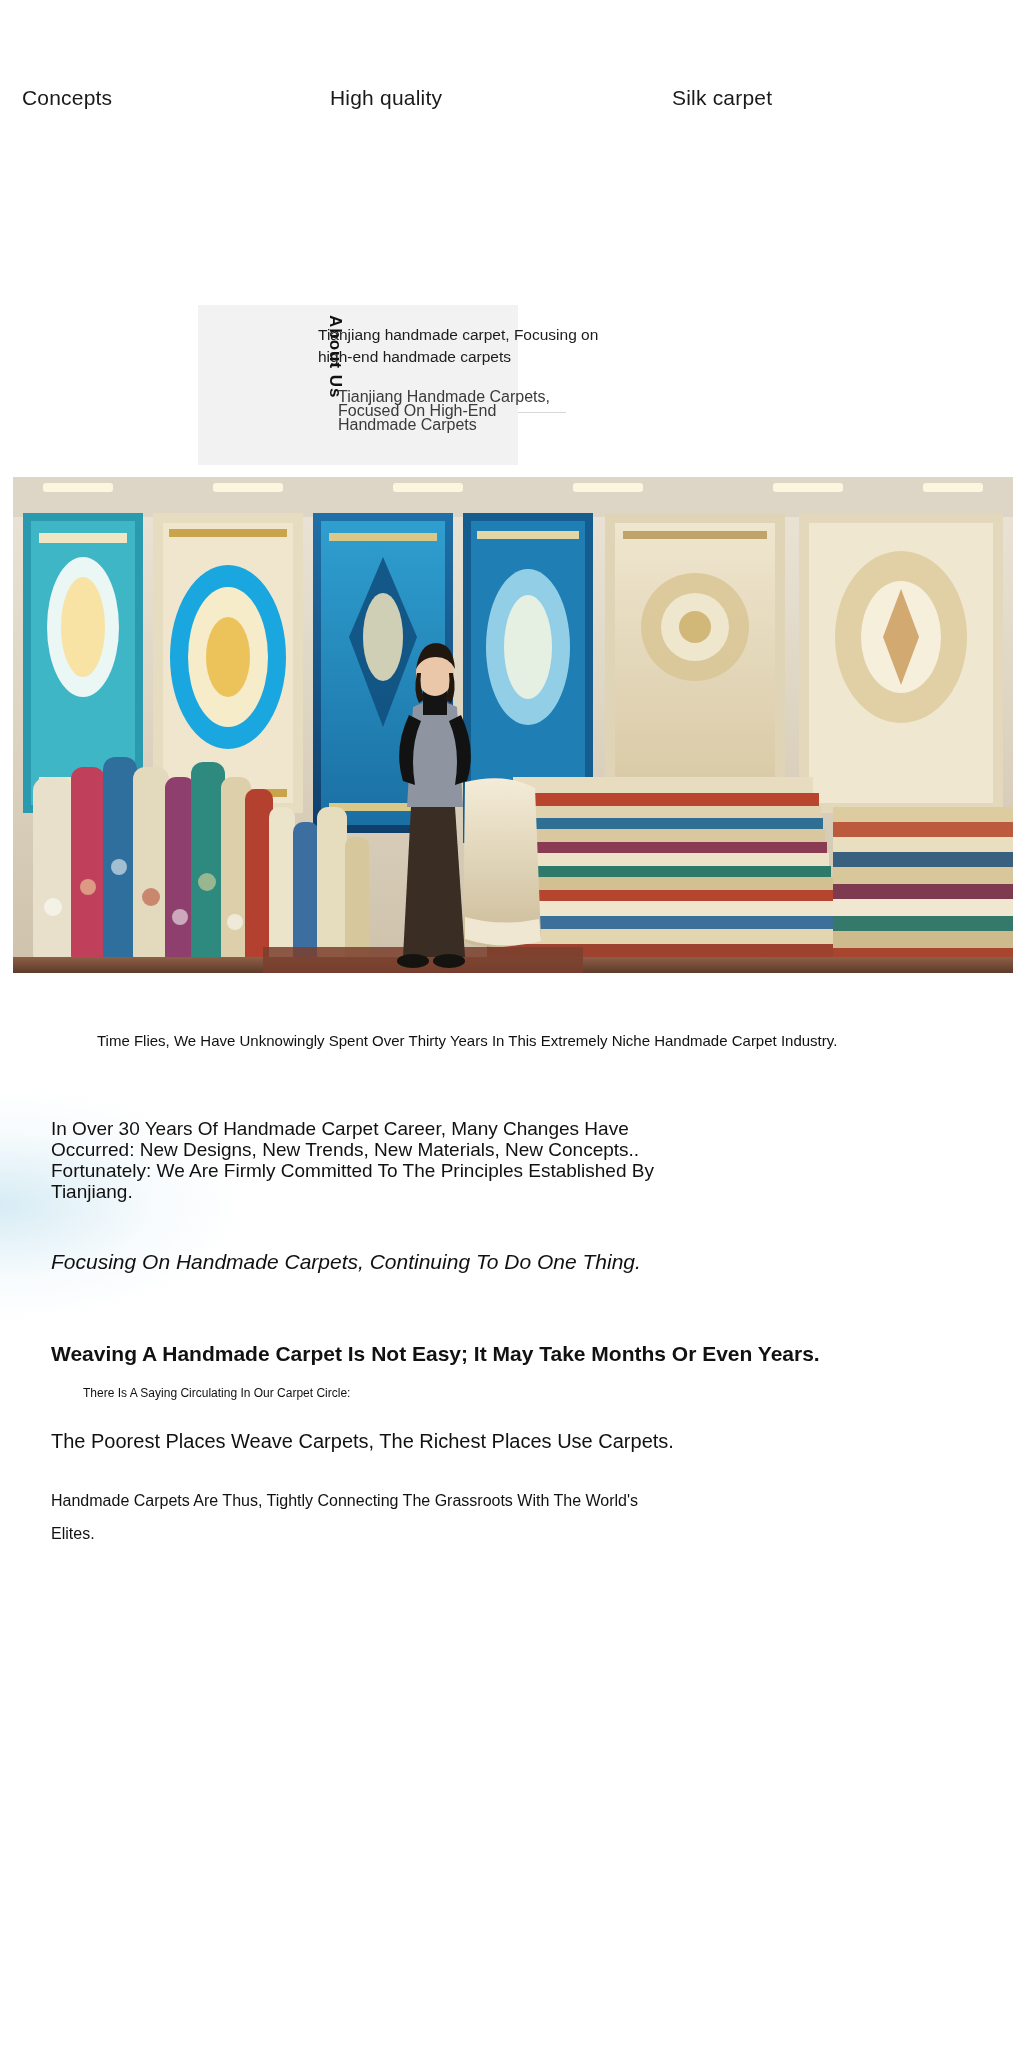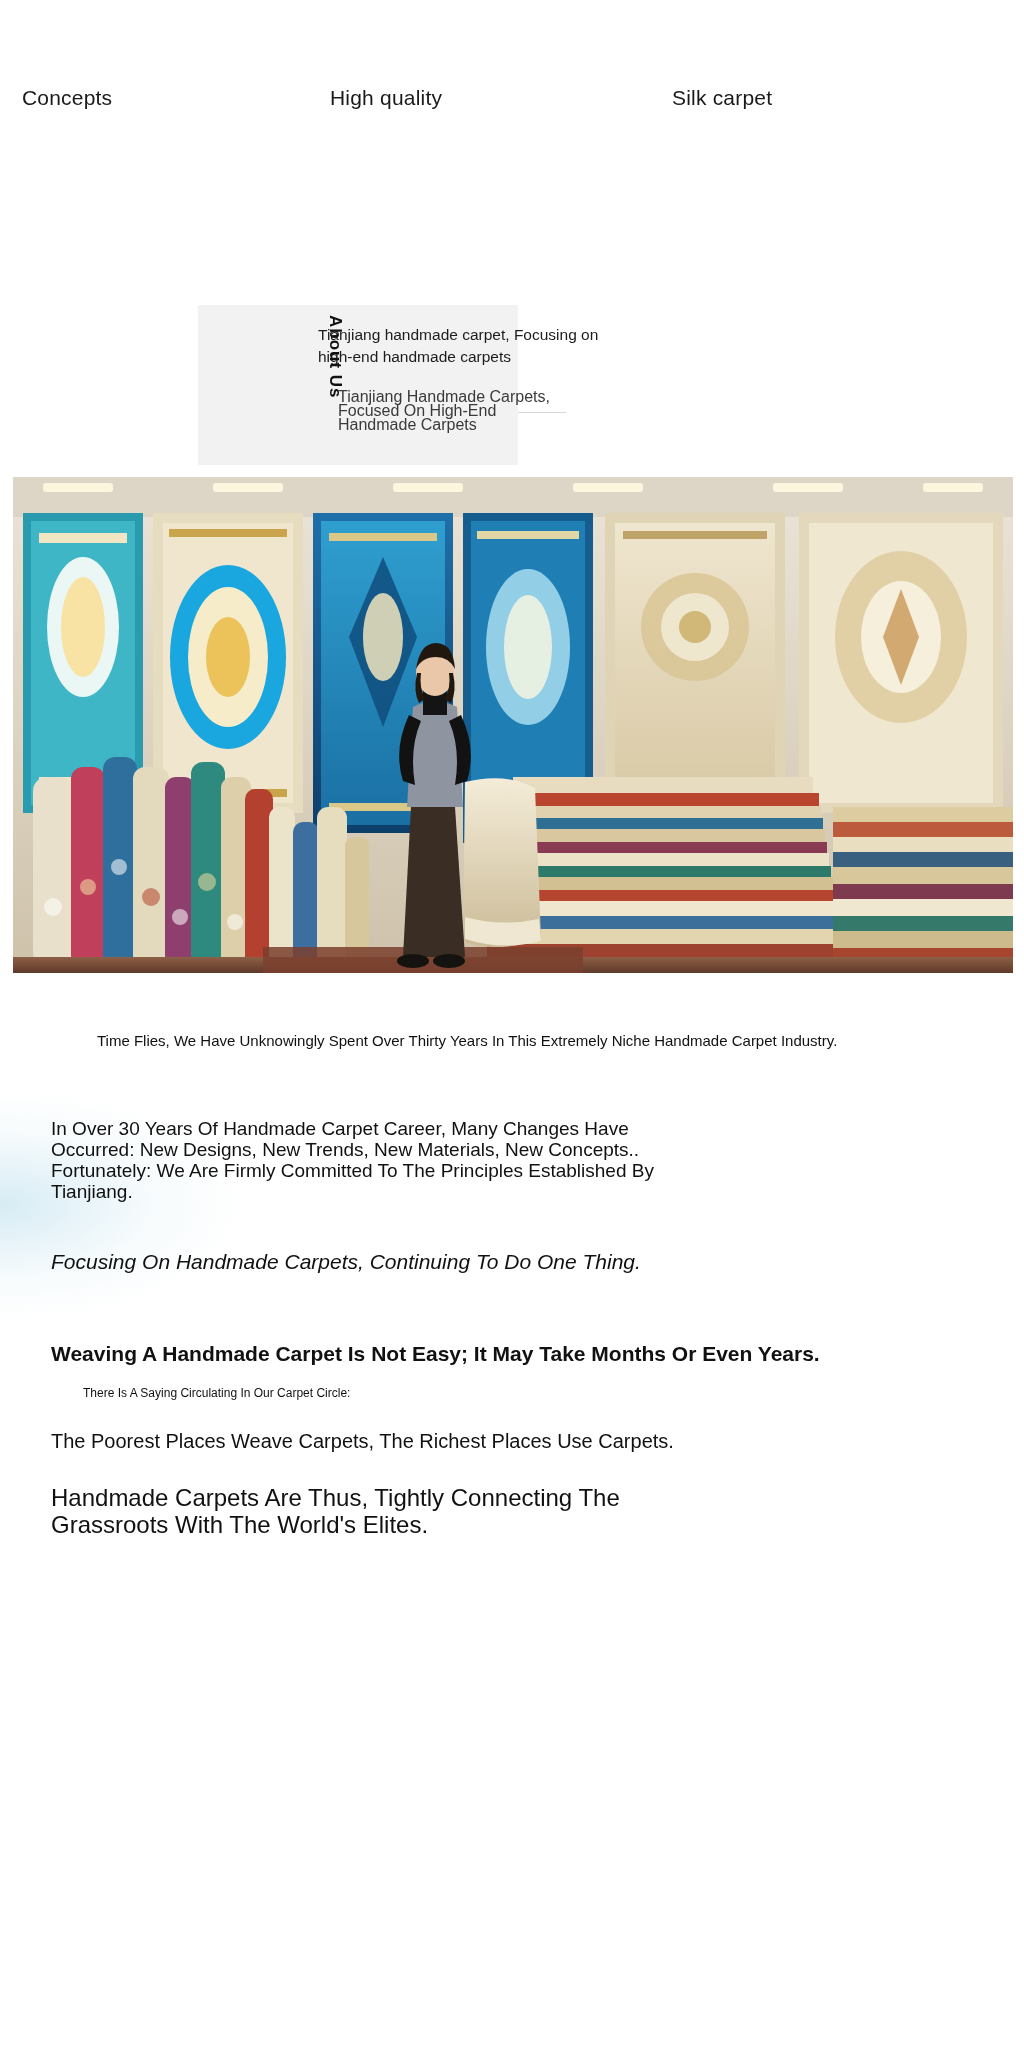--- a/index.html
+++ b/index.html
@@ -153,21 +153,21 @@
     left: 51px; top: 386px;
     font-size: 12px;
     margin-left: 32px;
   }
   .p6 {
     left: 51px; top: 430px;
     font-size: 20px;
   }
   .p7 {
     left: 51px; top: 484px;
-    font-size: 24px; line-height: 27px;
+    font-size: 16px; line-height: 33px;
     width: 620px;
   }
 
   
   .wash {
     position: absolute;
     left: 0;
     top: 1090px;
     width: 240px;
     height: 230px;

